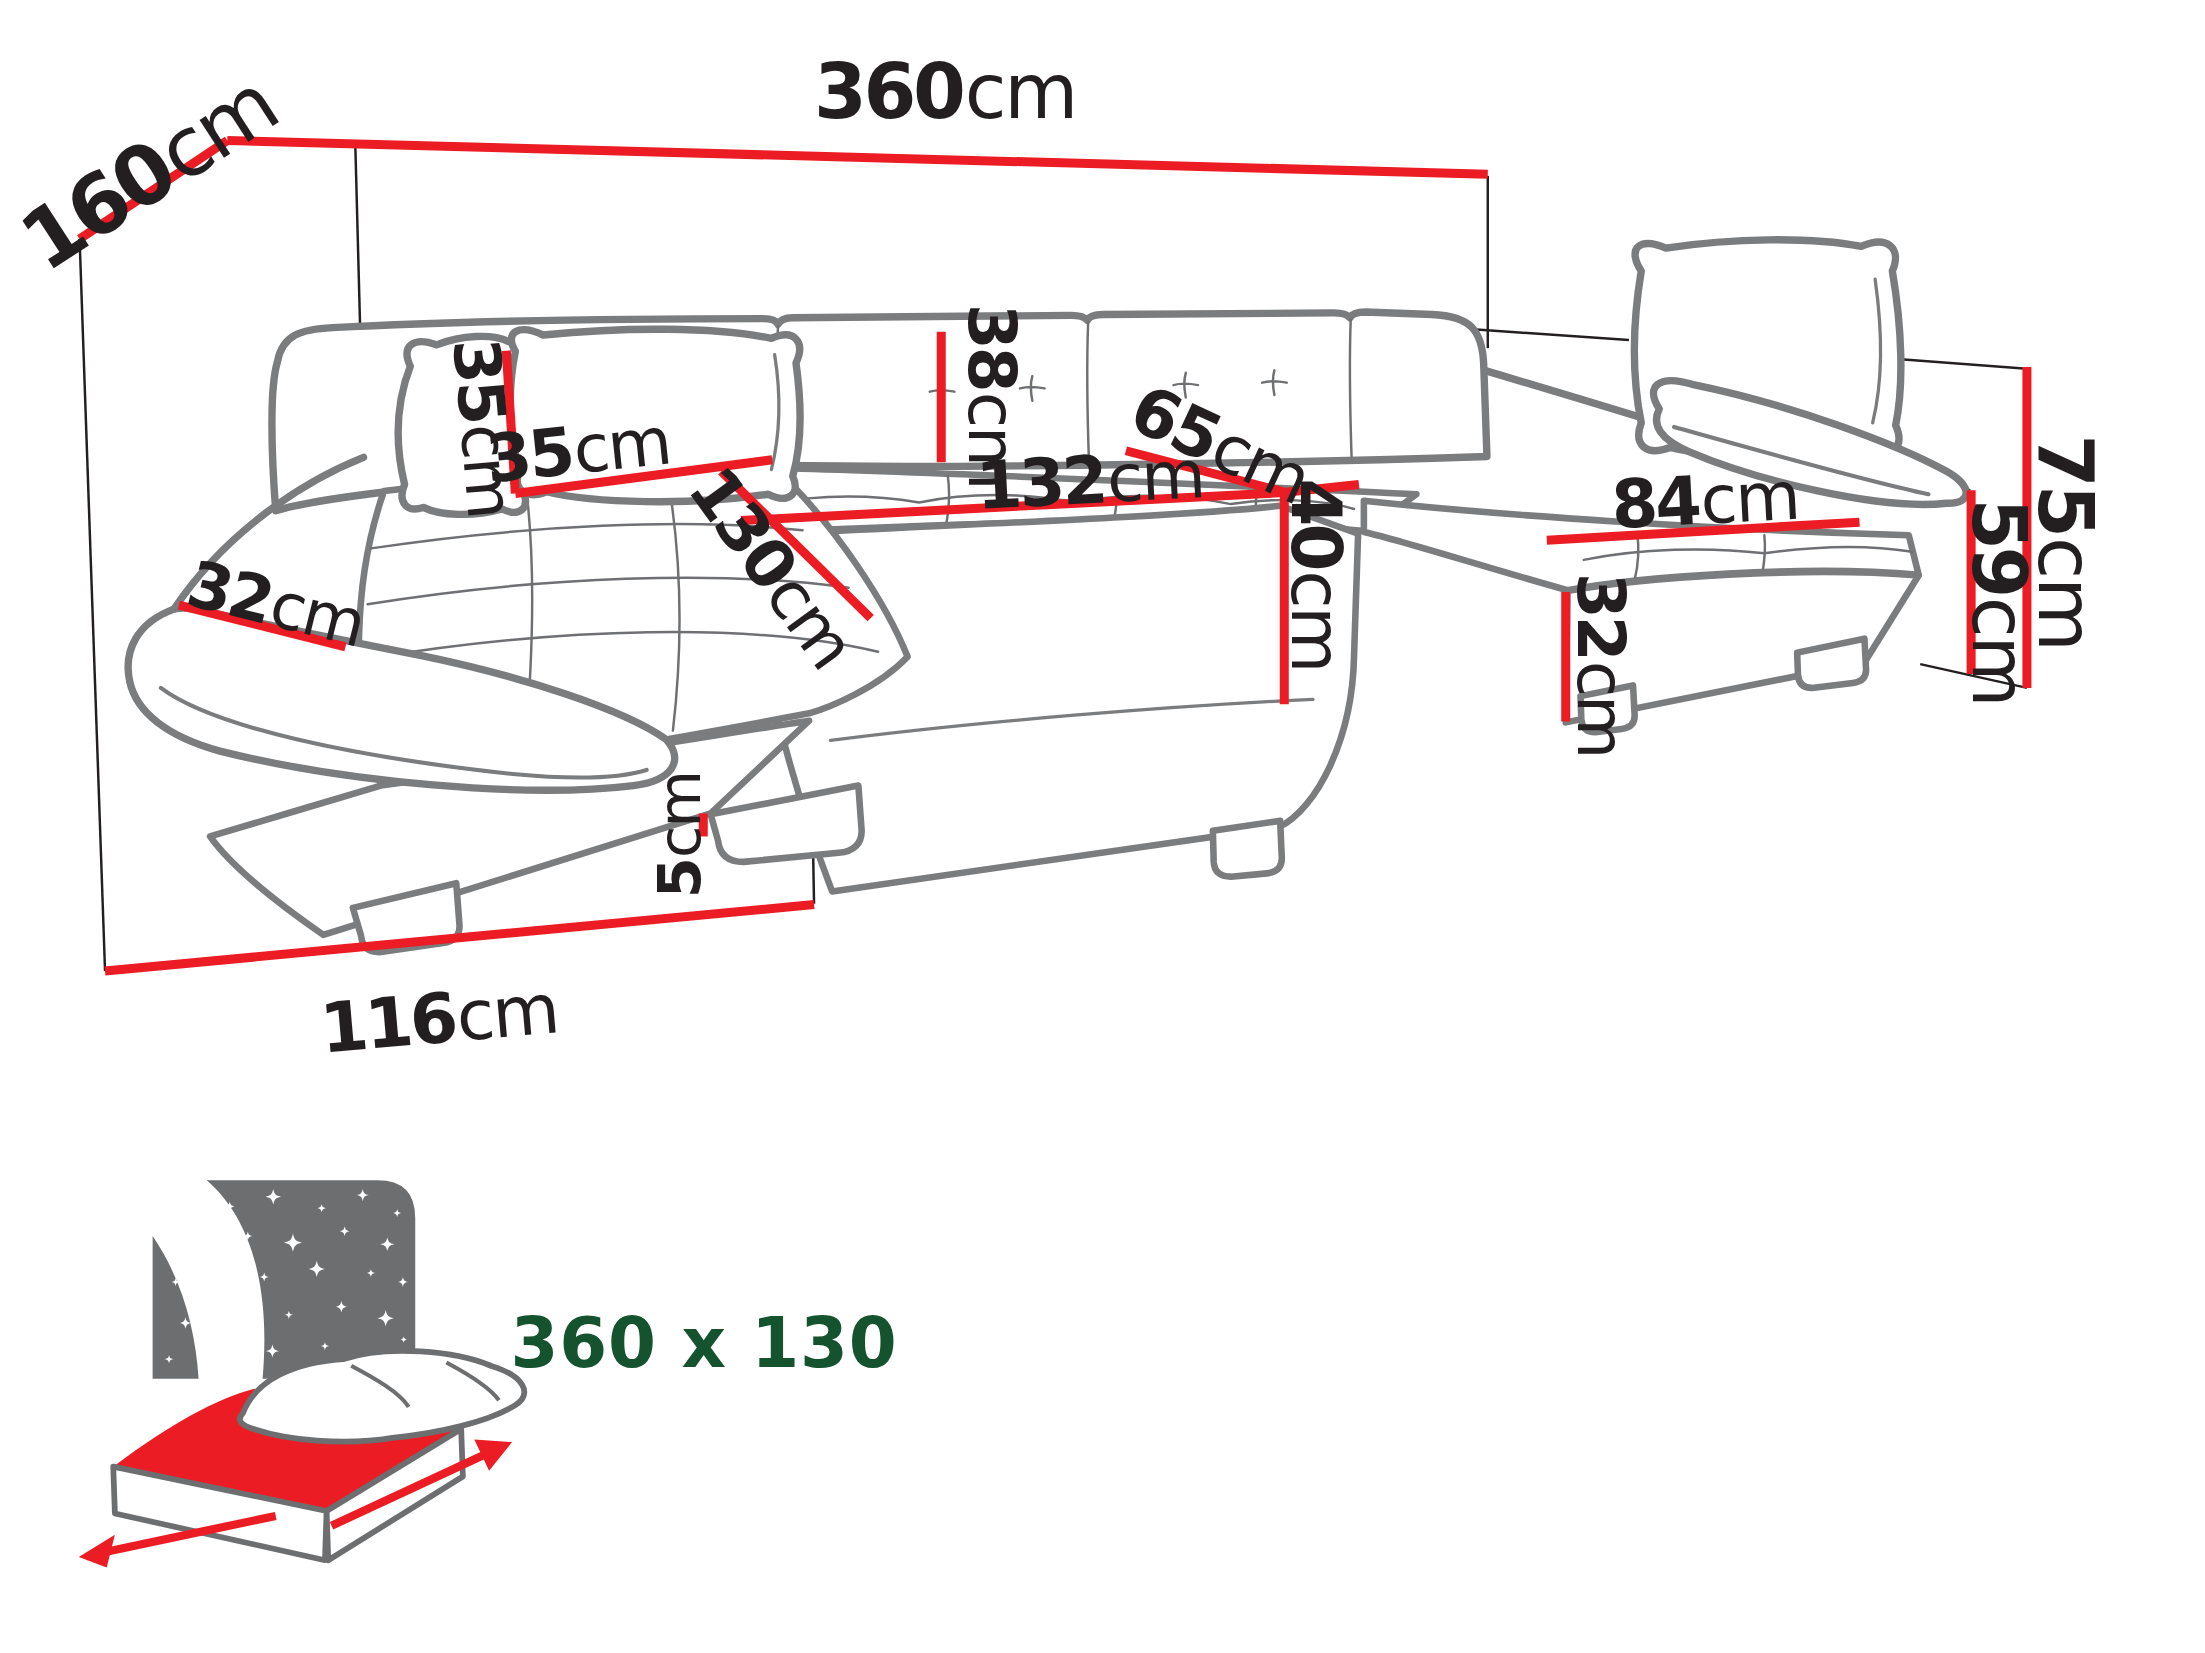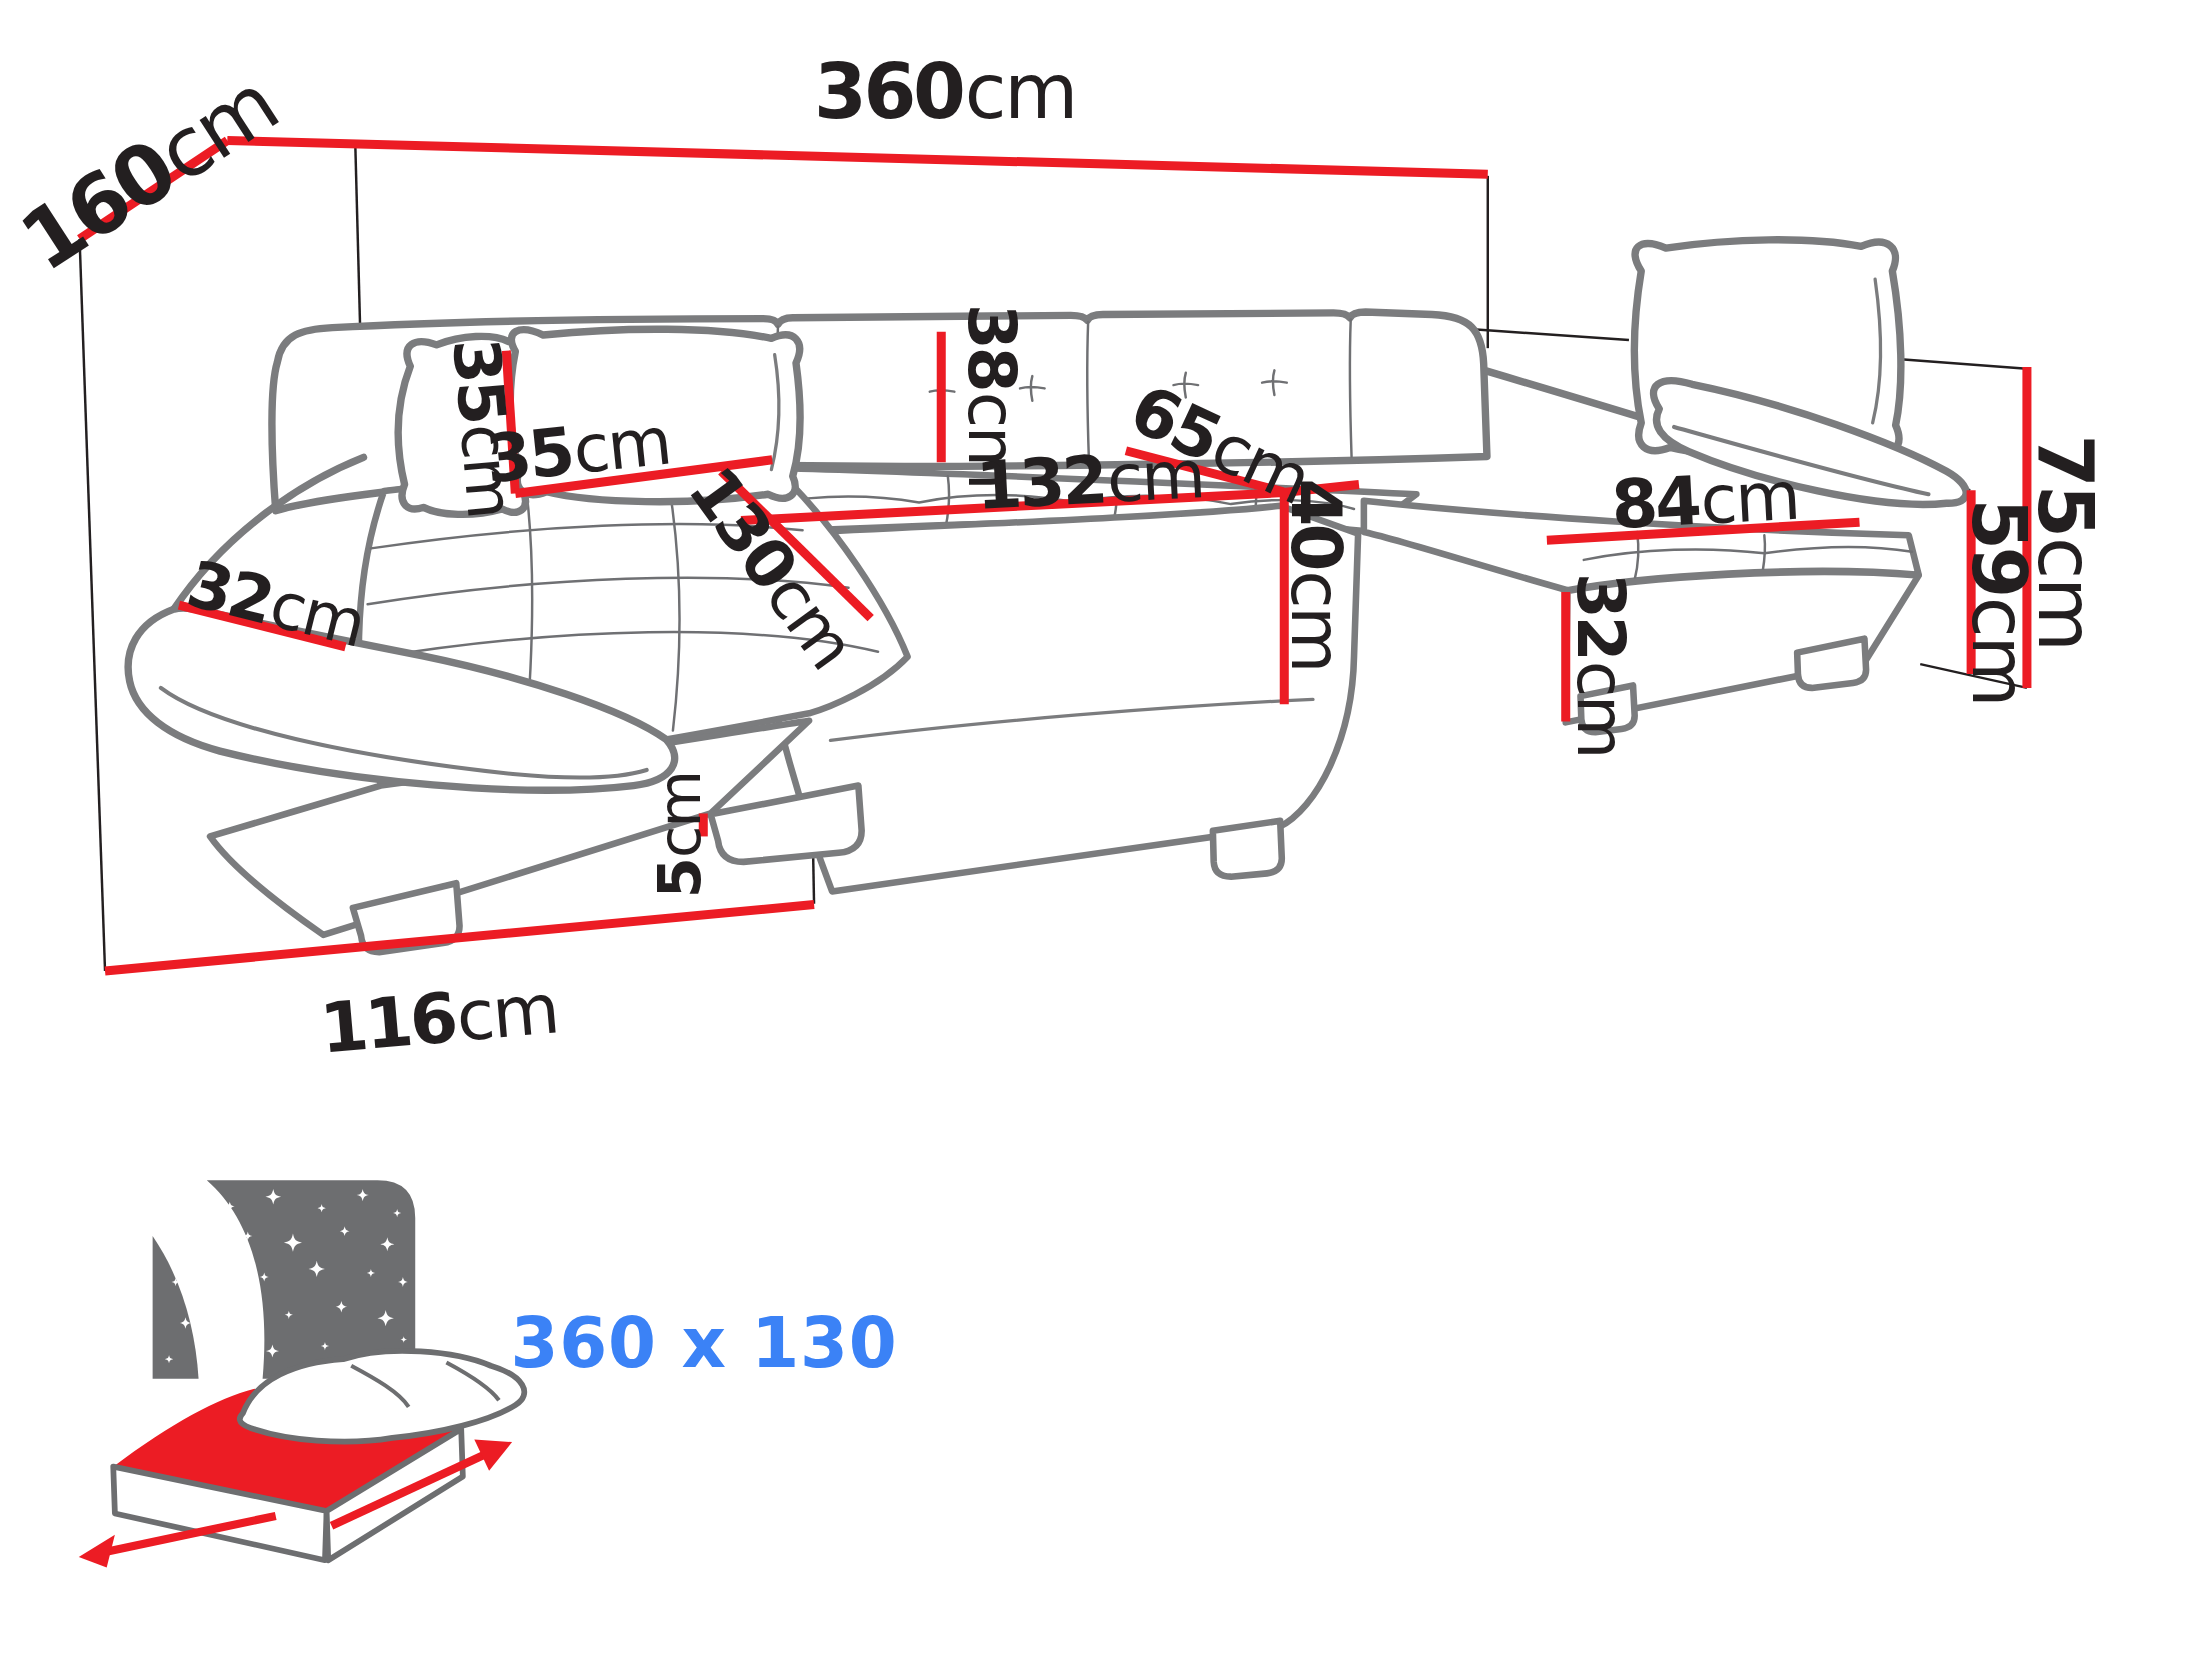--- a/index.html
+++ b/index.html
@@ -18,21 +18,21 @@
     white-space:nowrap;
     color:#231f20;
     line-height:1;
   }
   .dim .num{font-weight:700;letter-spacing:-0.045em;}
   .dim .unit{font-weight:400;letter-spacing:-0.03em;margin-left:0.03em;}
   .bedsize{
     position:absolute;
     transform:translate(-50%,-50%);
     white-space:nowrap;
-    color:#3b82f6;
+    color:#14532d;
     font-weight:700;
     letter-spacing:0.01em;
     line-height:1;
   }
 </style>
 </head>
 <body>
 
 <div class="stage">
 

